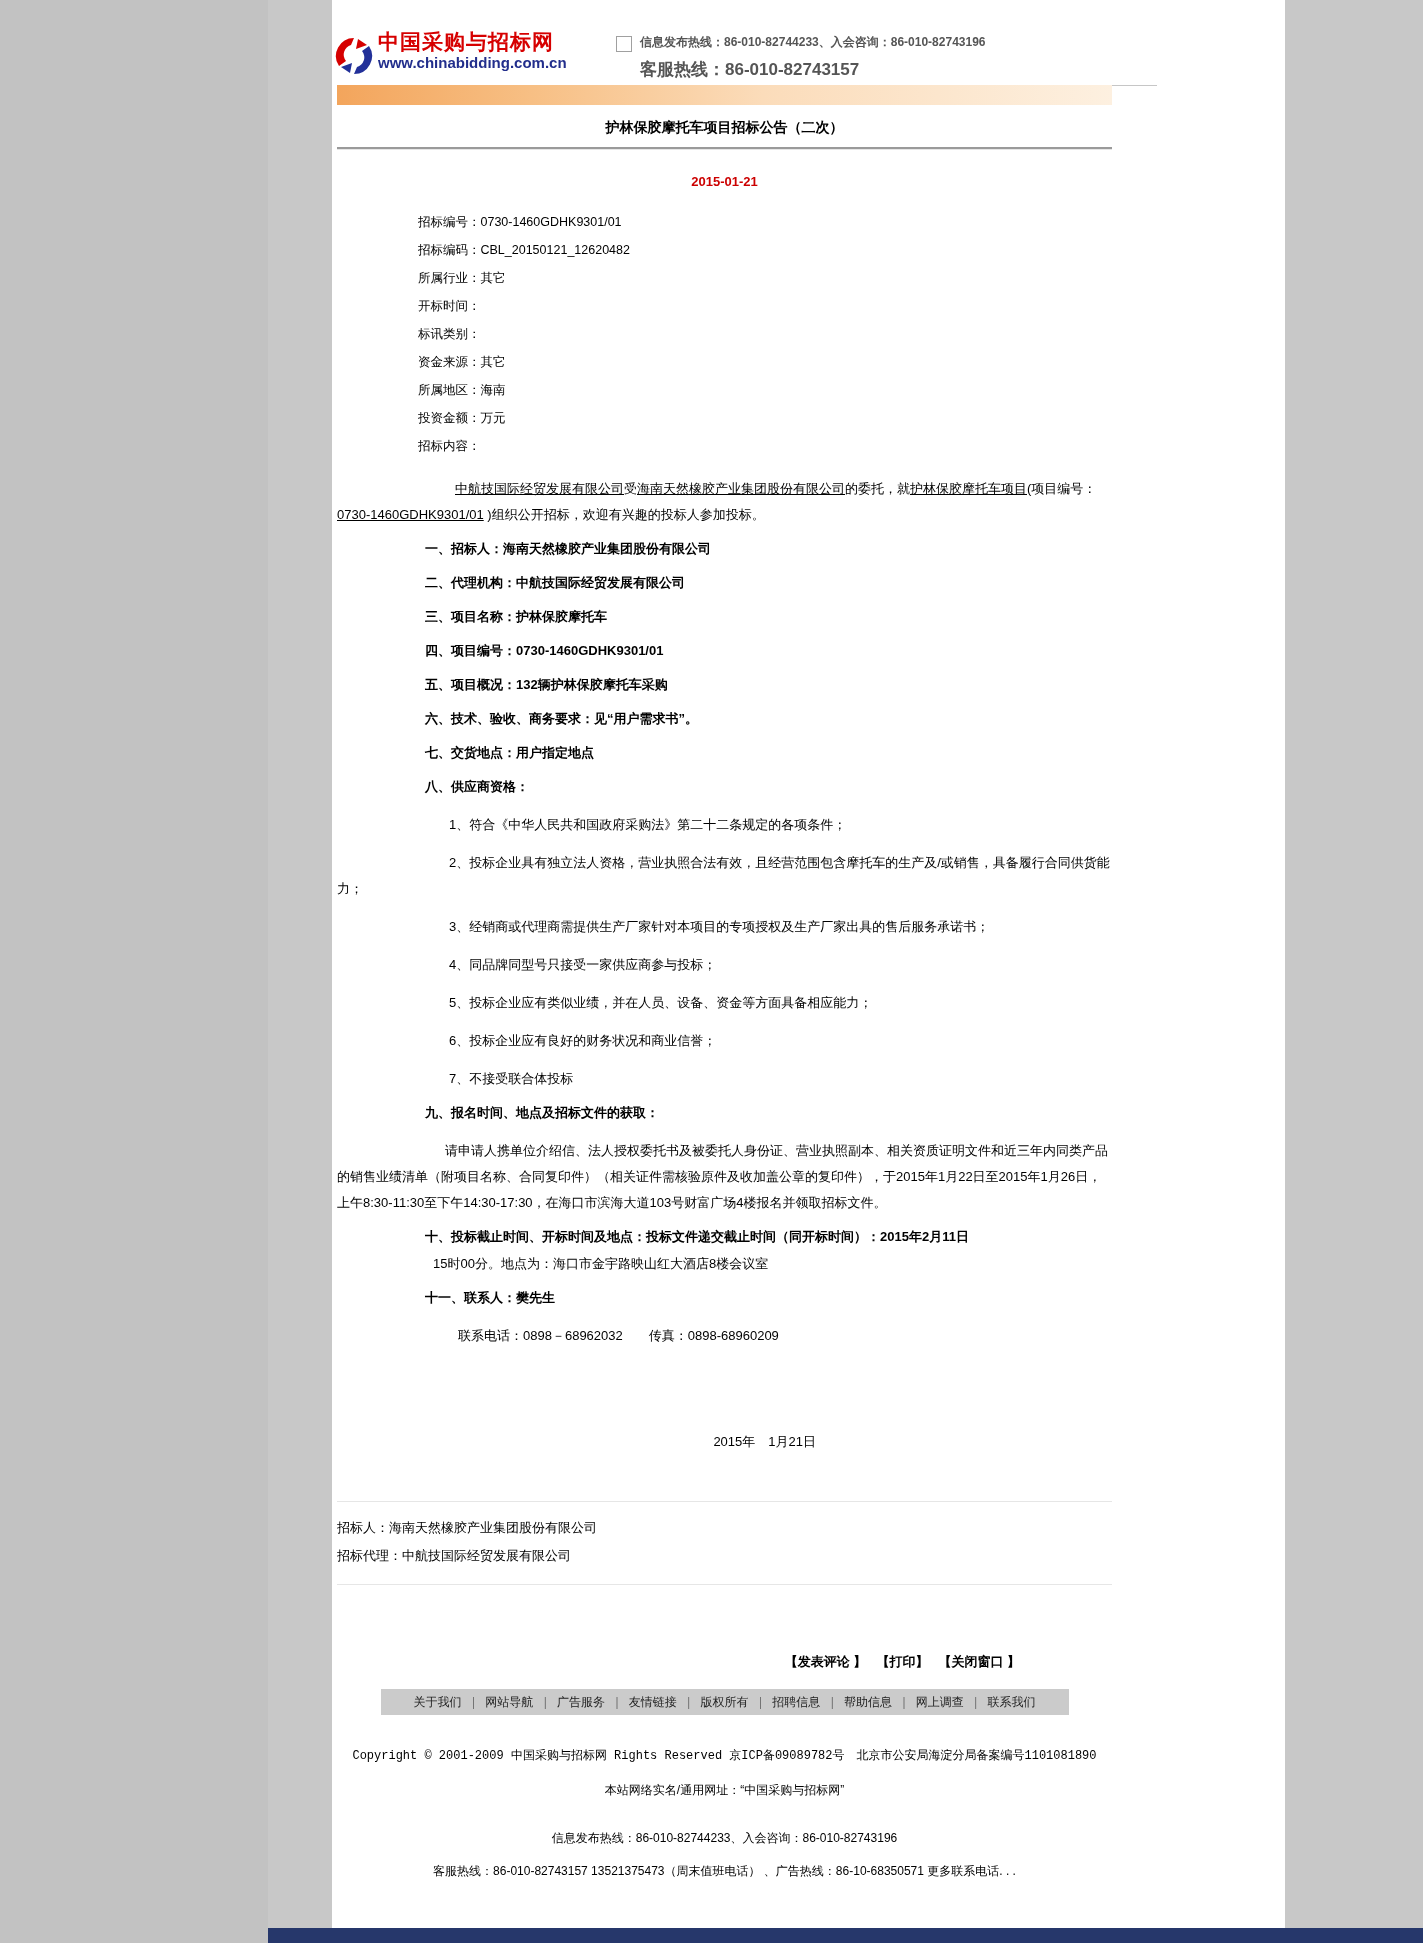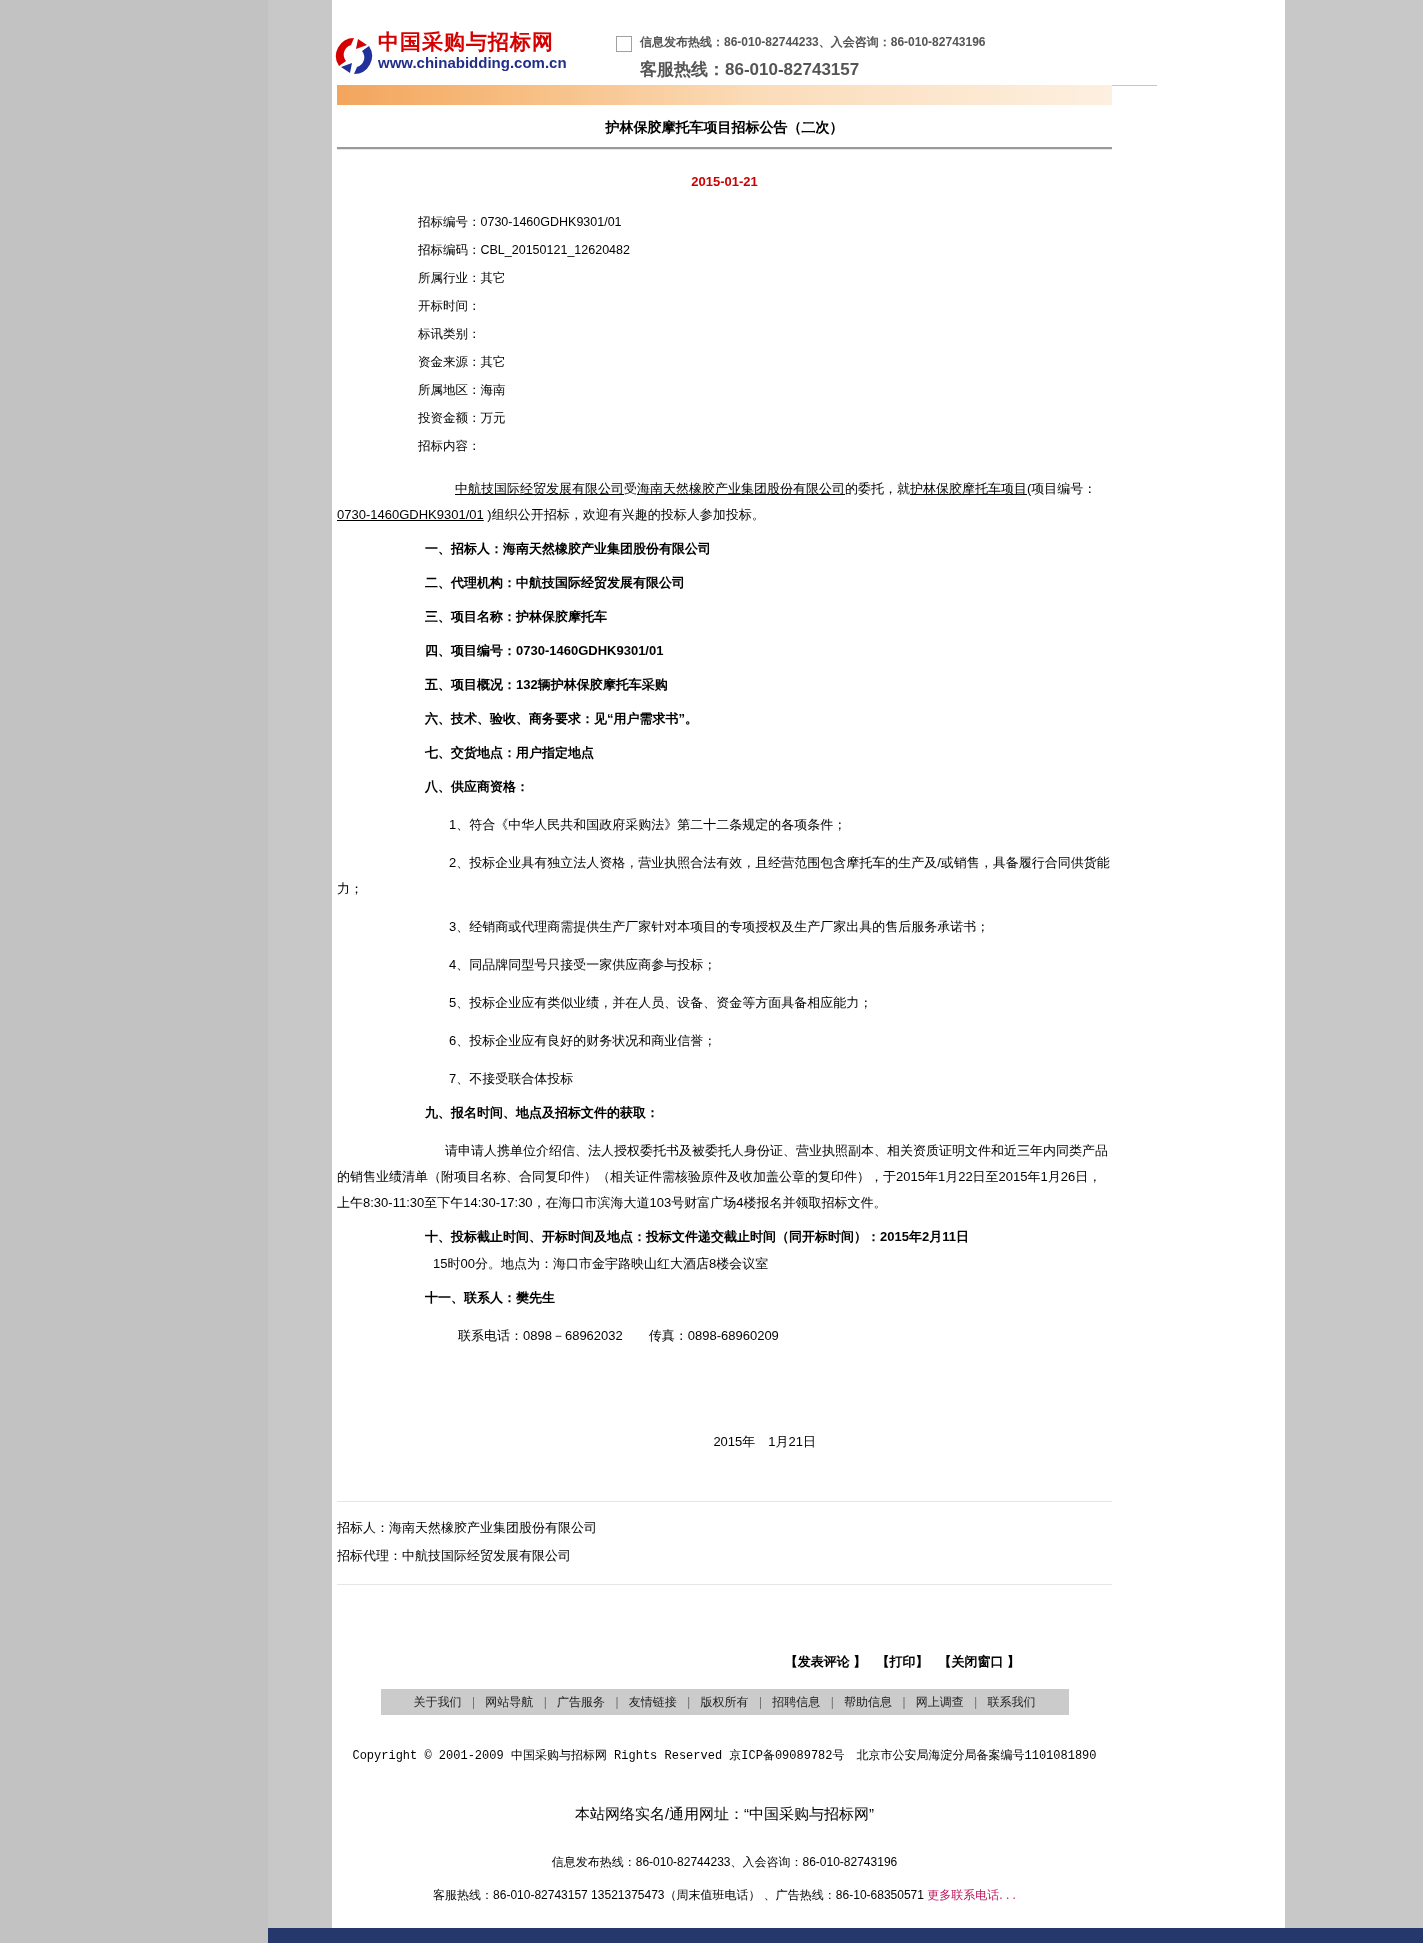--- a/index.html
+++ b/index.html
@@ -46,24 +46,24 @@
   .agent-block{margin-top:12px;line-height:28px;}
   .actions{margin-top:64px;text-align:right;padding-right:92px;font-weight:bold;font-size:13px;}
   .actions span{margin-left:10px;cursor:pointer;}
 
   
   .footer-bar{margin:14px auto 0 auto;width:688px;height:26px;line-height:26px;background:#cbcbcb;
     text-align:center;font-size:12px;color:#222;white-space:nowrap;}
   .footer-bar .lnk{cursor:pointer;}
   .footer-bar .sep{margin:0 6px;color:#555;}
   .copyright{margin-top:28px;text-align:center;font-size:12px;font-family:Liberation Mono, monospace;}
-  .sitename{margin-top:32px;text-align:center;font-size:15px;}
+  .sitename{margin-top:8px;text-align:center;font-size:12px;}
   .f-hot1{margin-top:22px;text-align:center;font-size:12px;}
   .f-hot2{margin-top:7px;text-align:center;font-size:12px;}
-  .f-hot2 .red{color:#be185d;cursor:pointer;}
+  .f-hot2 .red{color:#000000;cursor:pointer;}
 
   .bottom-bar{position:absolute;left:268px;top:1928px;width:1155px;height:15px;background:#26376b;}
 </style>
 </head>
 <body>
 
 <div class="desktop-strip"></div>
 
 <div class="window">
   <div class="tr-gray-block"></div>

